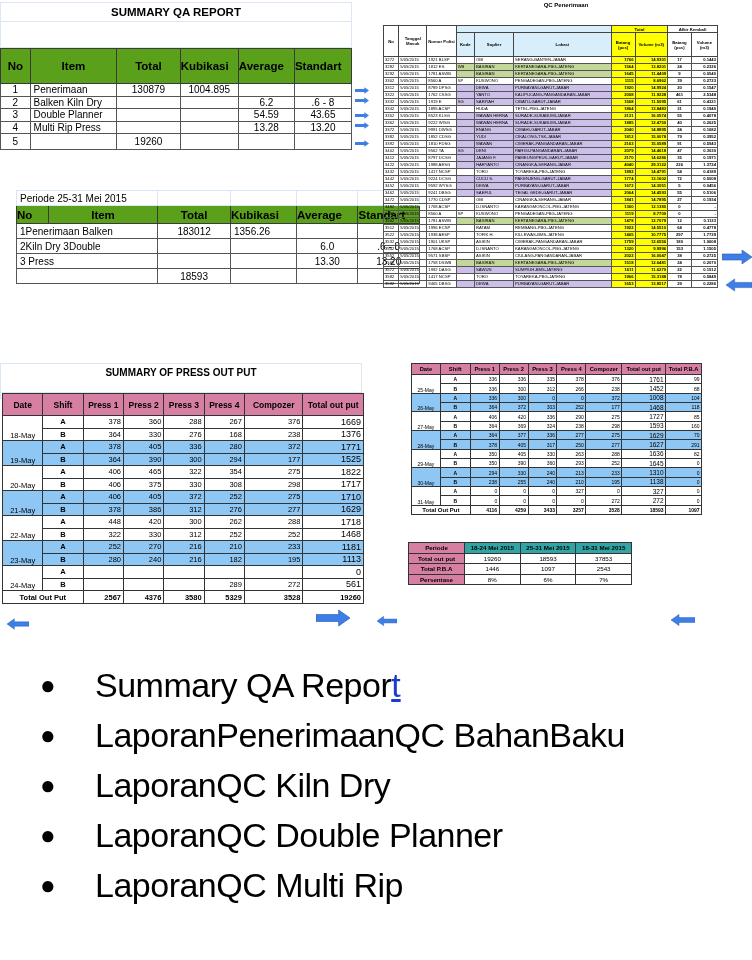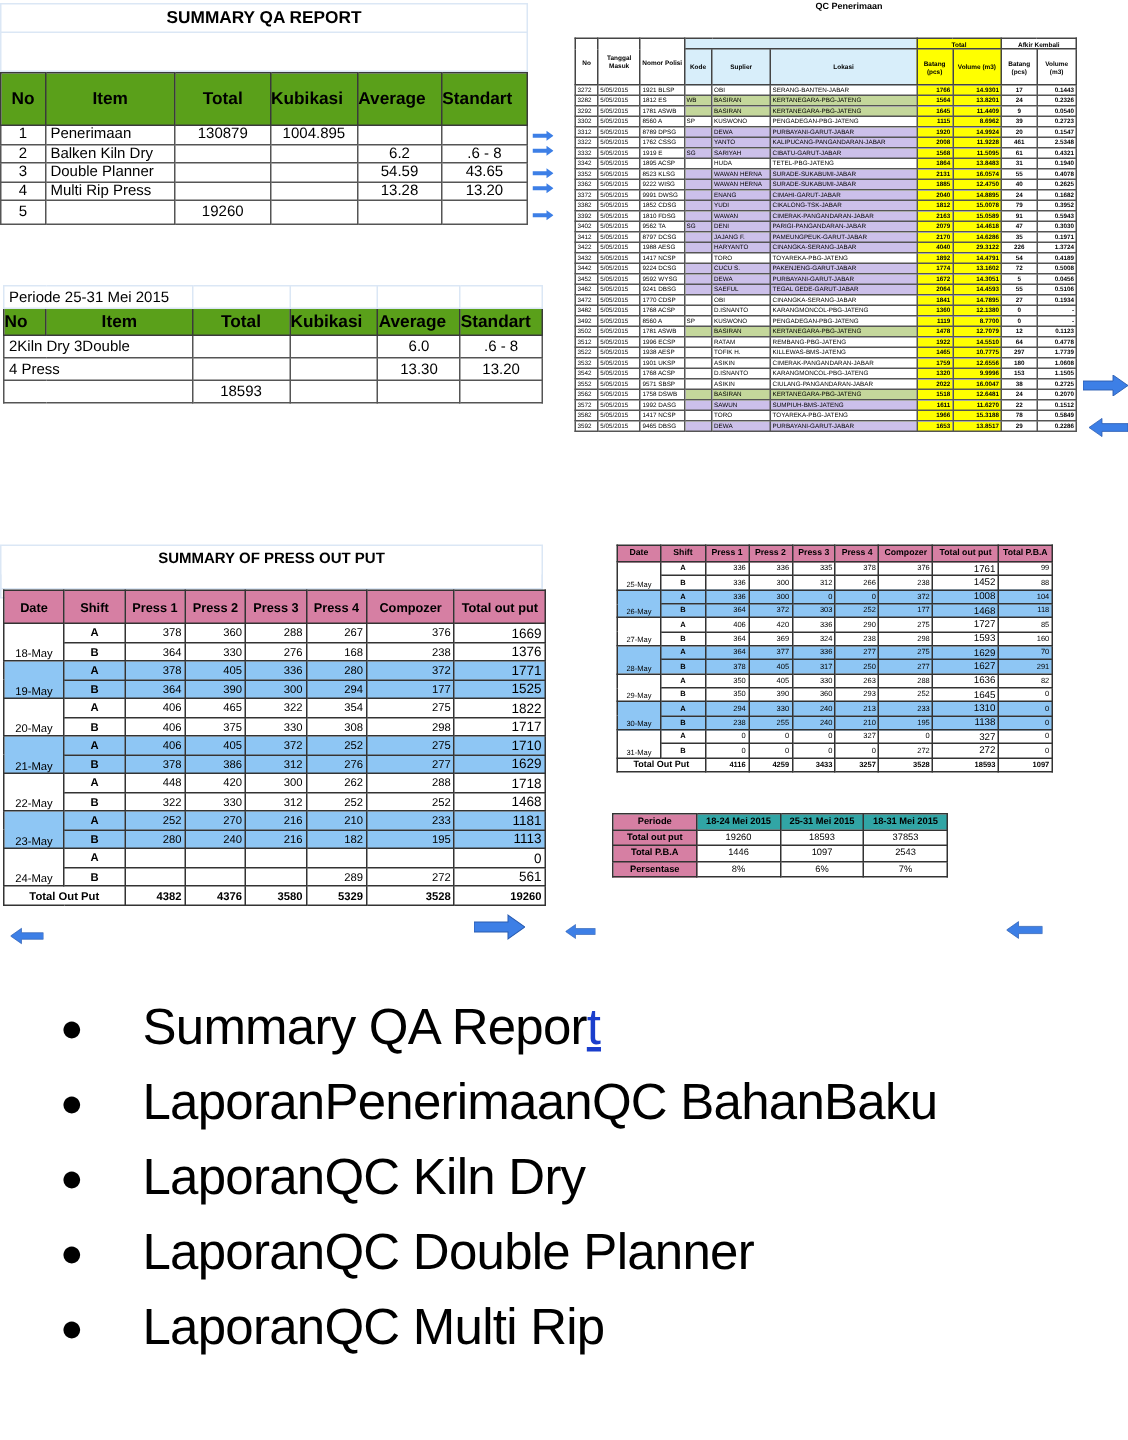--- a/index.html
+++ b/index.html
@@ -113,46 +113,53 @@
     <td class="c" style="height:16px">5</td>
     <td></td>
     <td class="c">19260</td>
     <td class="c"></td>
     <td class="c"></td>
     <td class="c"></td>
   </tr>
 </tbody>
   </table>
 
-<table class="abs qa-table qa2-table" style="left:2px;top:190px;width:360px;">
+<table class="abs qa-table qa2-table" style="left:16px;top:190px;width:404px;">
   <tbody>
       <tr>
     <td colspan="2" class="periode" style="border:1px solid #dbe7f5;height:14px">Periode  25-31 Mei 2015</td>
     <td style="border:1px solid #dbe7f5"></td>
     <td style="border:1px solid #dbe7f5"></td>
     <td style="border:1px solid #dbe7f5"></td>
     <td style="border:1px solid #dbe7f5"></td>
   </tr>
   <tr>
     <th style="width:28px;text-align:left">No</th>
     <th style="width:96px">Item</th>
     <th style="width:64px">Total</th>
     <th style="width:58px;text-align:left">Kubikasi</th>
     <th style="width:54px;text-align:left">Average</th>
     <th style="width:54px;text-align:left">Standart</th>
   </tr>
   <tr>
+    <td colspan="2" style="position:relative">1Penerimaan Balken</td>
+    <td class="c">183012</td>
+    <td>1356.26</td>
+    <td class="c"></td>
+    <td class="c"></td>
+  </tr>
+  <tr>
     <td colspan="2">2Kiln Dry 3Double</td>
     <td class="c"></td>
     <td></td>
     <td class="c">6.0</td>
     <td class="c">.6 - 8</td>
   </tr>
   <tr>
-    <td colspan="2">4 Press</td>
+    <td colspan="2">3 Press</td>
     <td class="c"></td>
     <td></td>
     <td class="c">13.30</td>
     <td class="c">13.20</td>
   </tr>
   <tr>
     <td colspan="2"></td>
     <td class="c">18593</td>
     <td></td>
     <td class="c"></td>
@@ -751,21 +758,21 @@
         <td></td>
         <td></td>
         <td>289</td>
         <td>272</td>
         <td class="tot">561</td>
       </tr>
     </tbody>
   <tfoot>
     <tr class="total">
       <td colspan="2" style="text-align:center">Total Out Put</td>
-      <td>4382</td>
+      <td>2567</td>
       <td>4376</td>
       <td>3580</td>
       <td>5329</td>
       <td>3528</td>
       <td>19260</td>
     </tr>
   </tfoot>
 </table>
 
 <table class="abs press2-table" style="left:411px;top:363px;width:291px;">

